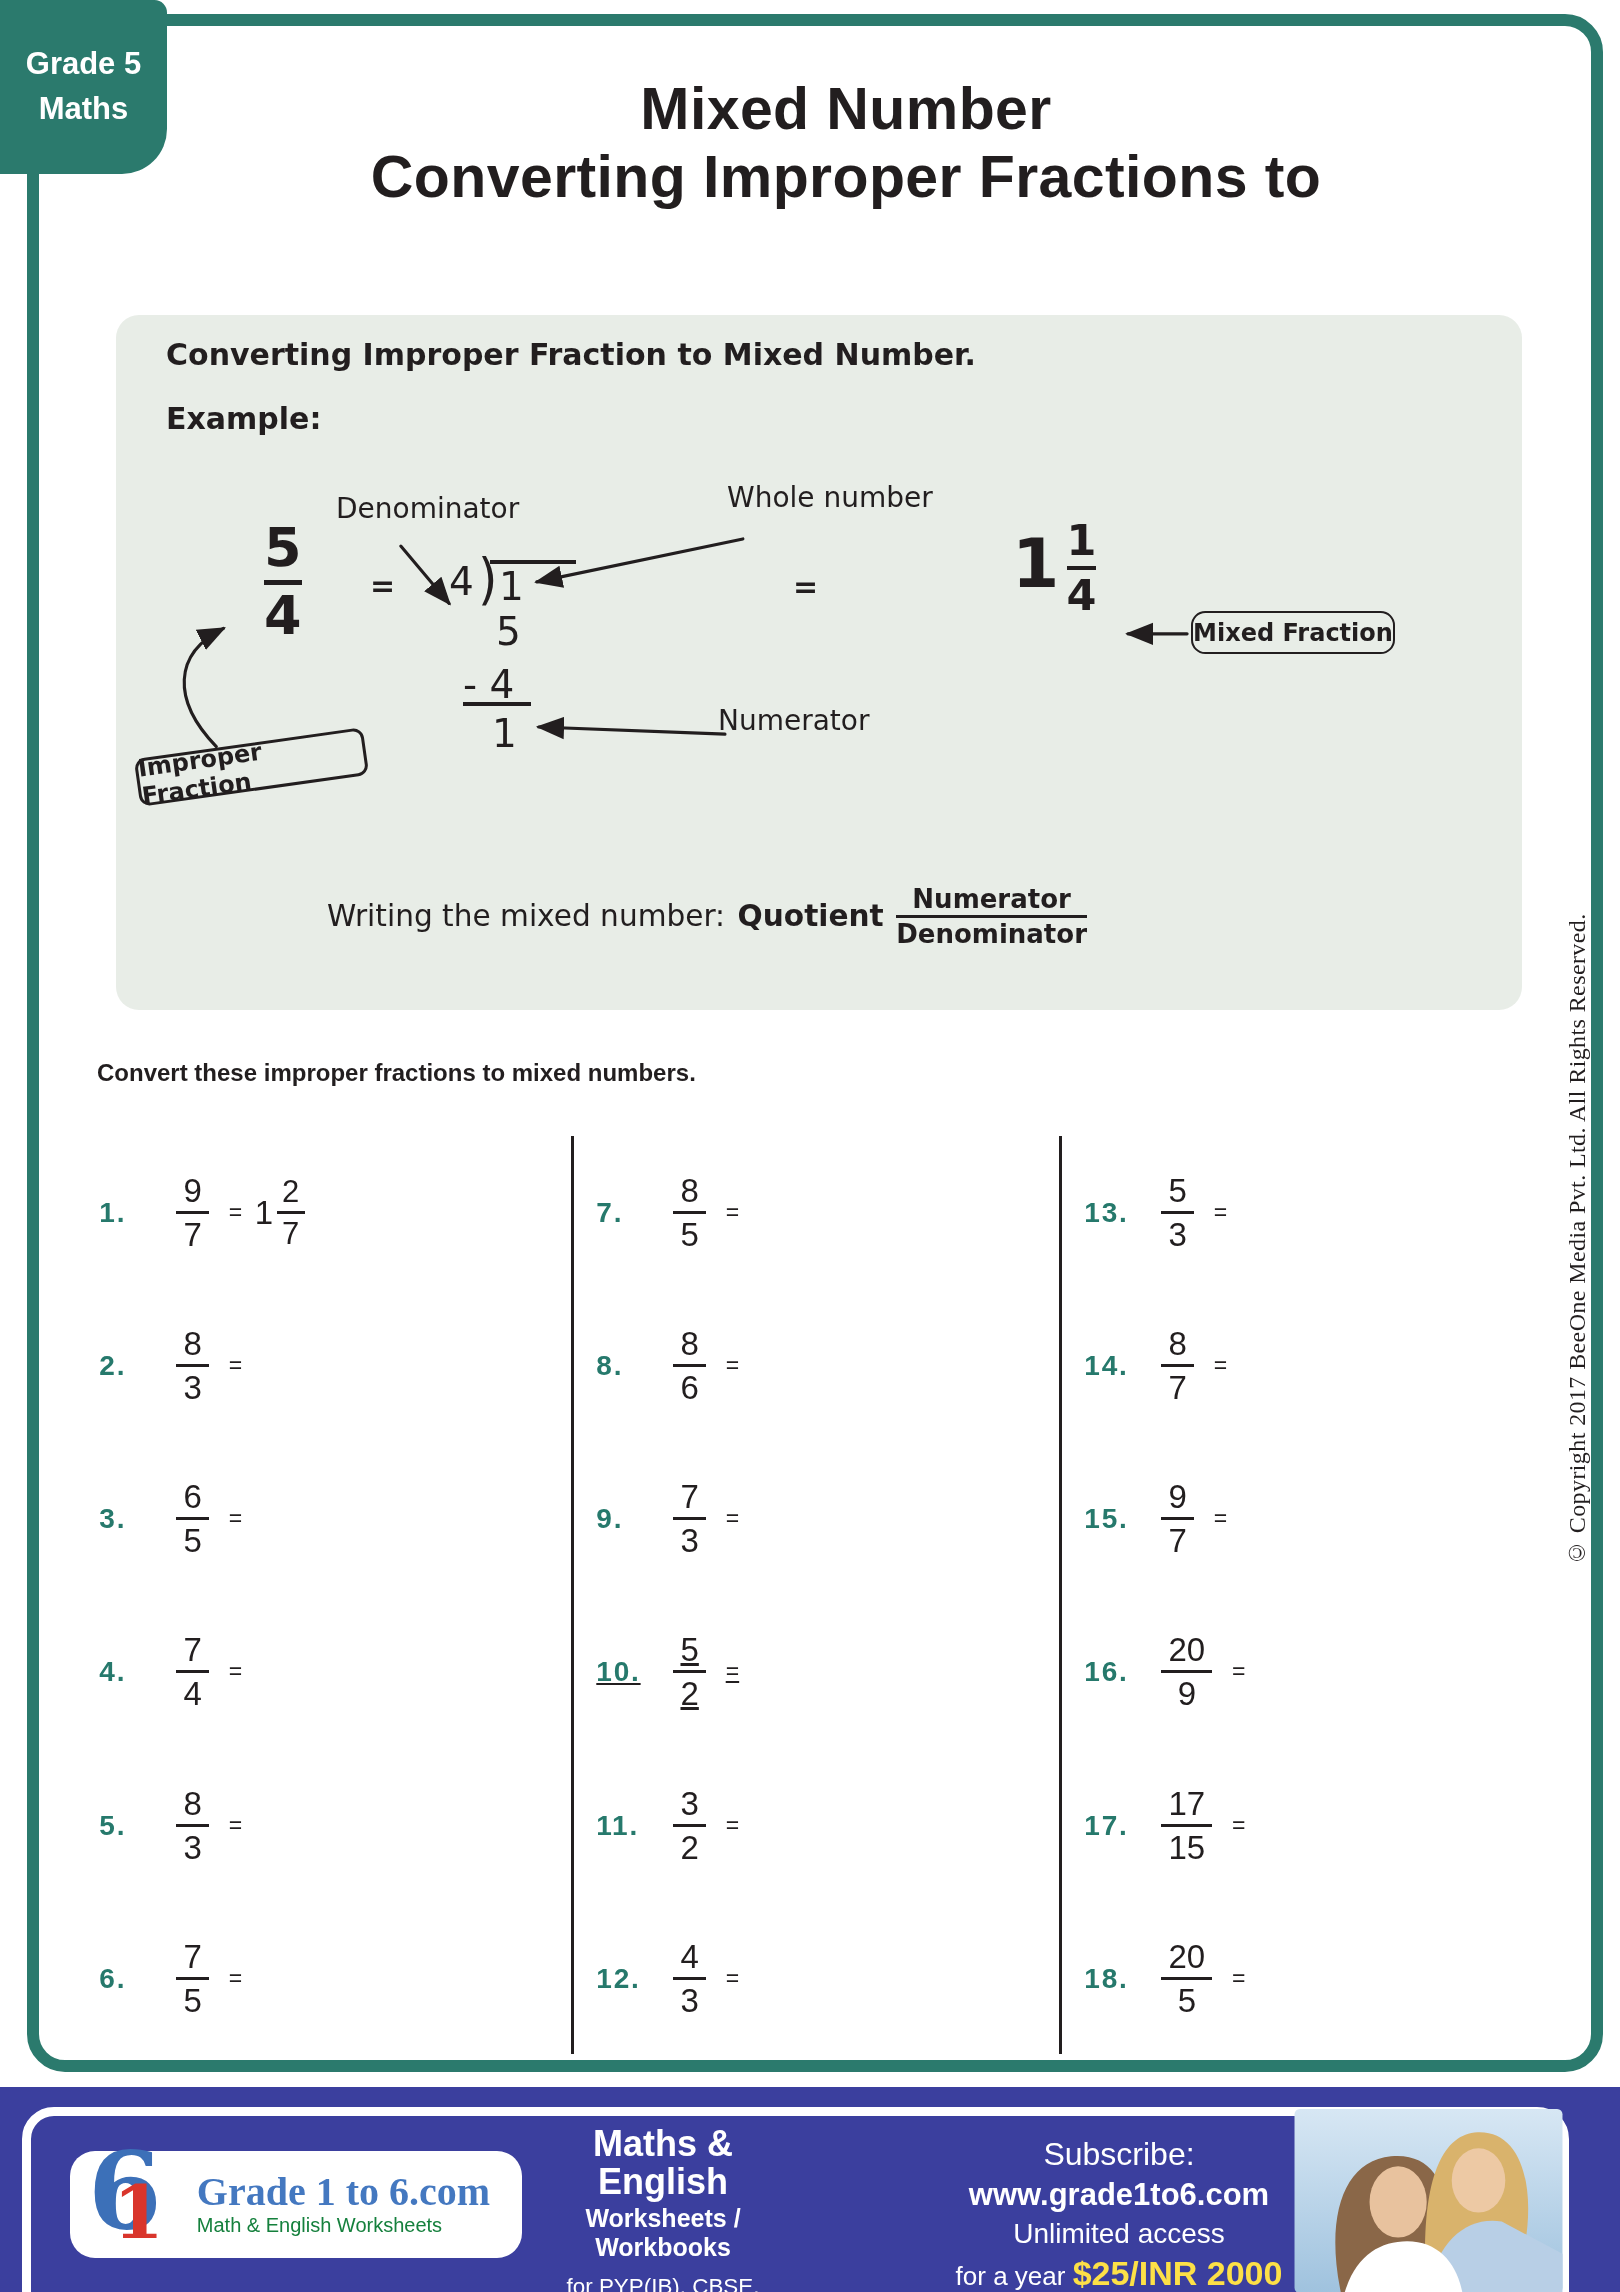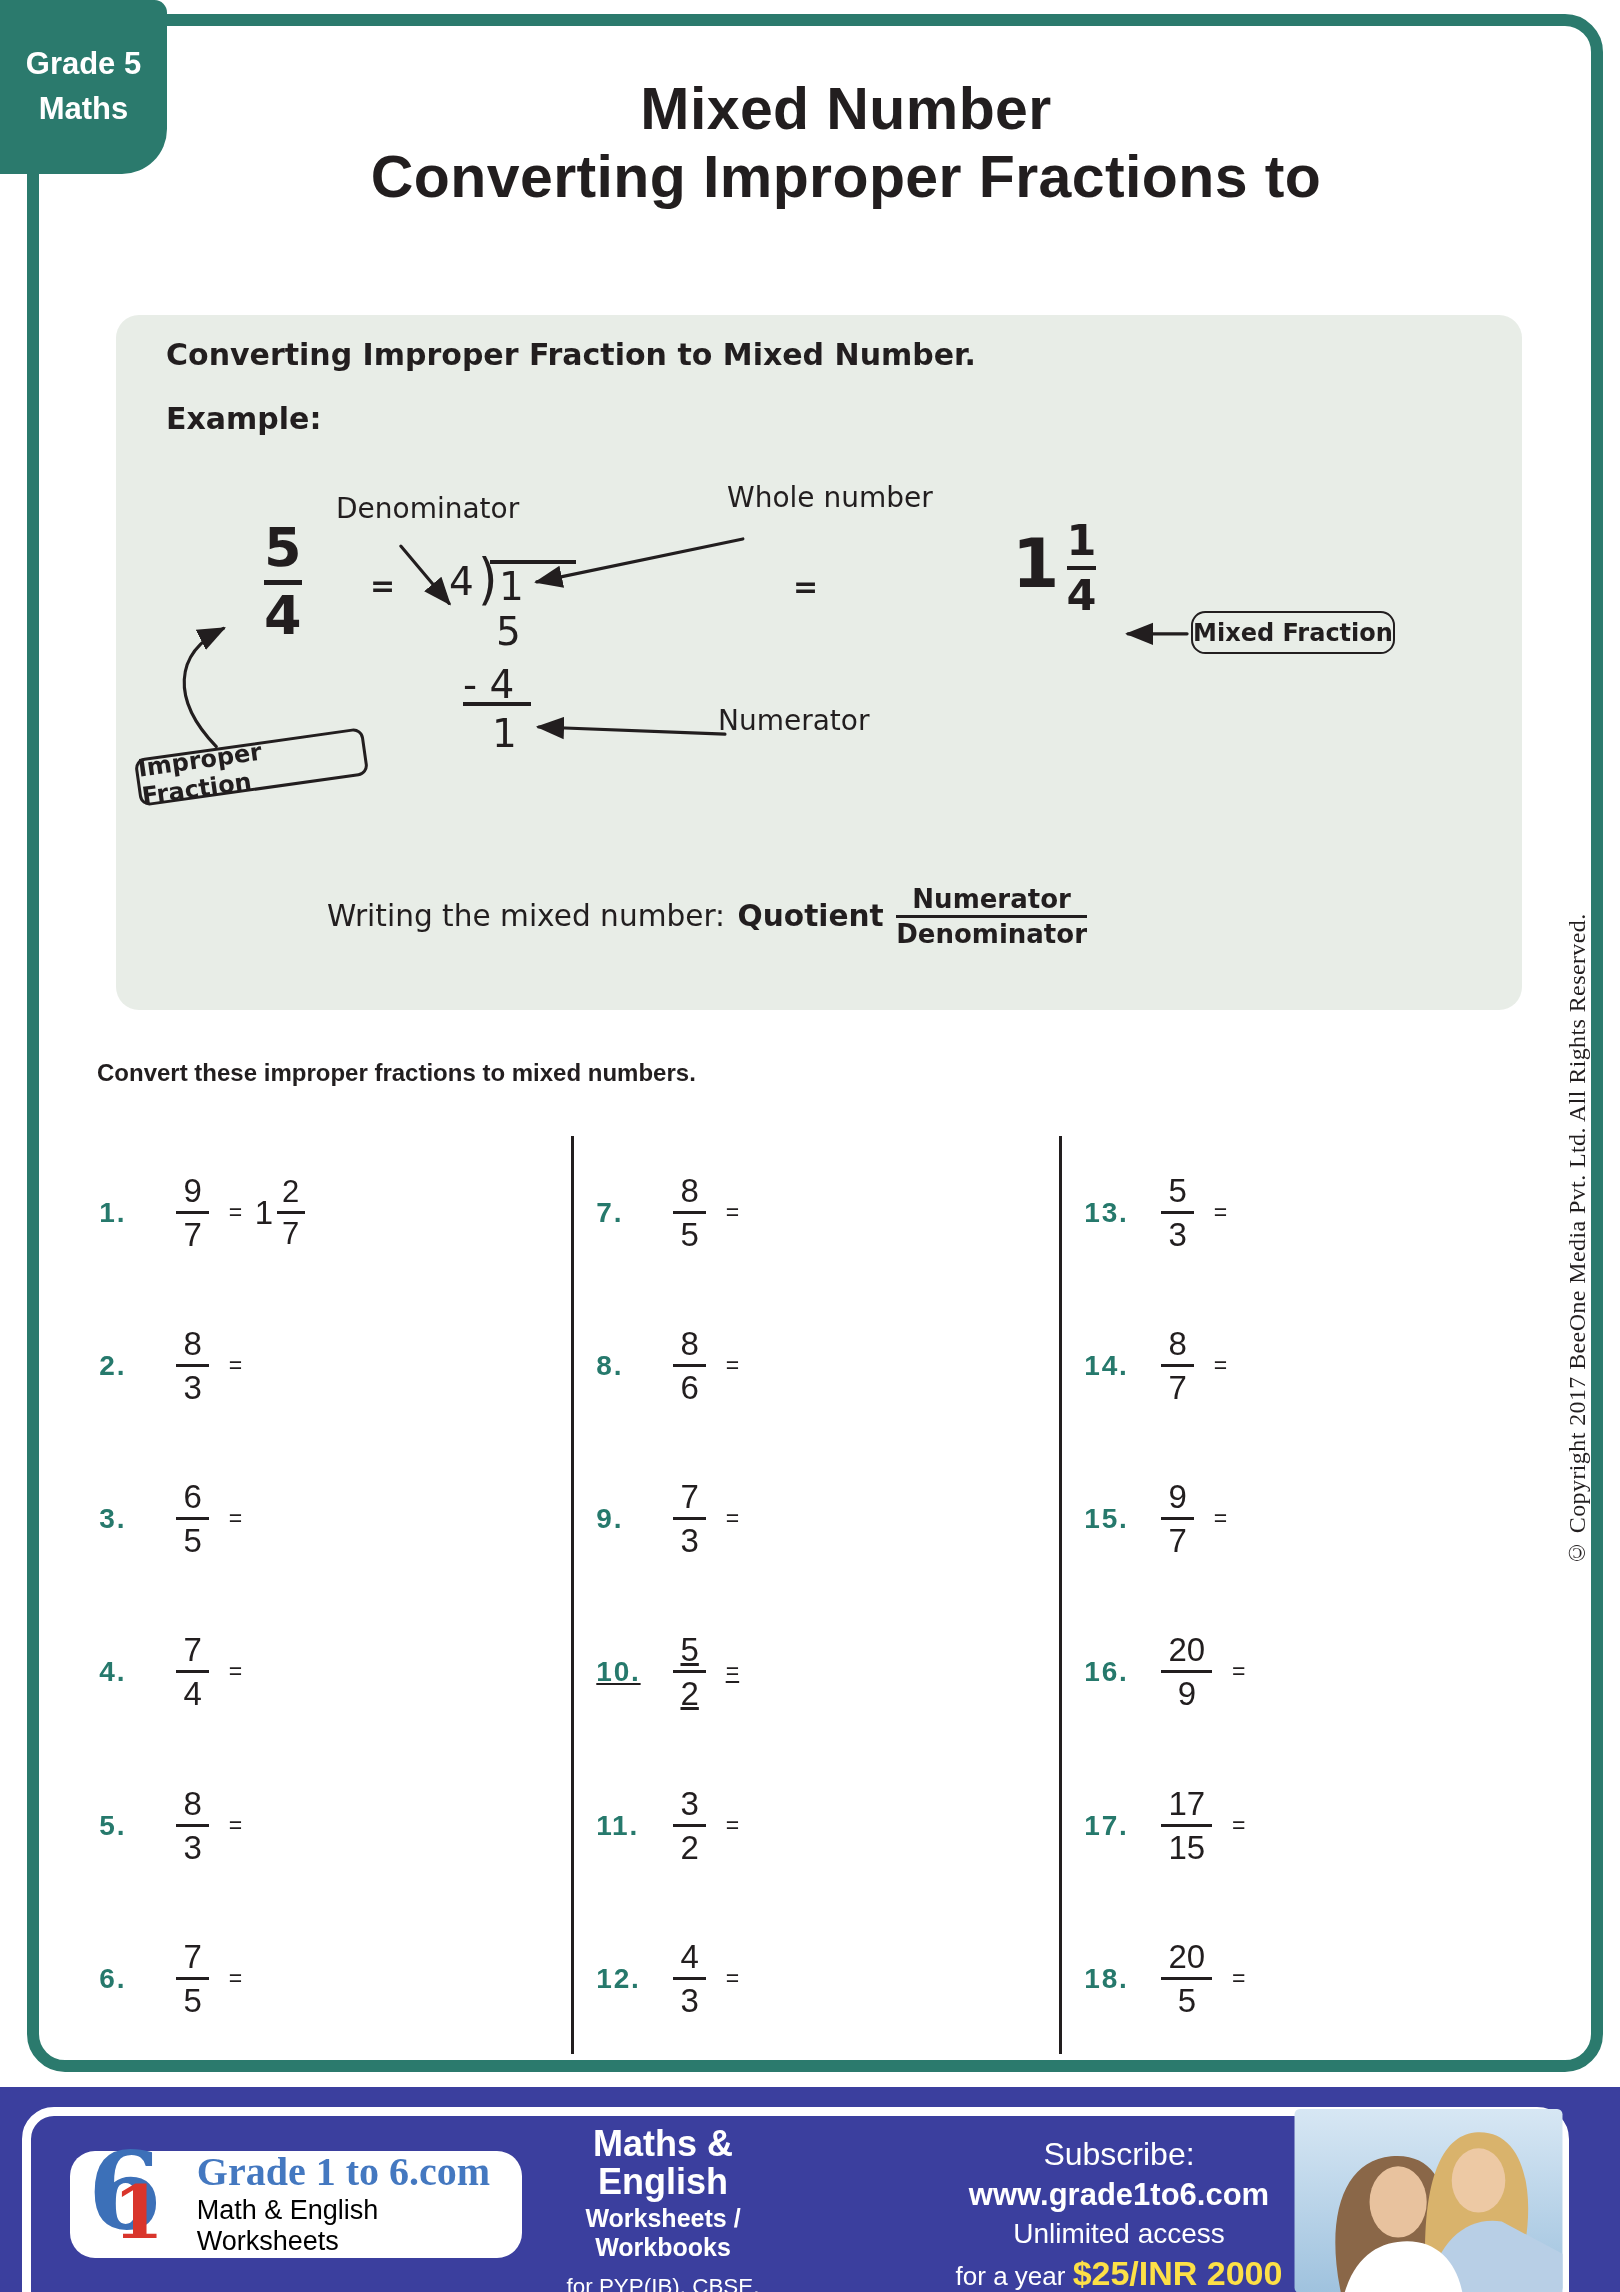--- a/index.html
+++ b/index.html
@@ -91,21 +91,21 @@
            border:9px solid #ffffff;border-radius:32px;}
   .logo-card{position:absolute;left:70px;top:64px;width:452px;height:107px;background:#ffffff;
              border-radius:25px;z-index:2;display:flex;align-items:center;padding-left:18px;box-sizing:border-box;}
   .glyph{position:relative;width:107px;height:104px;flex:0 0 auto;}
   .g-six{position:absolute;left:0;top:-14.3px;font-family:"DejaVu Serif",serif;font-weight:700;
          font-size:106px;color:#3C70B8;line-height:1;}
   .g-one{position:absolute;left:25px;top:23px;font-family:"DejaVu Serif",serif;font-weight:700;
          font-size:73px;color:#D9352C;line-height:1;}
   .logo-text{margin-left:1.8px;}
   .l-site{font-family:"Liberation Serif",serif;font-weight:700;font-size:40px;color:#4478C0;line-height:1.0;}
-  .l-tag{font-size:27px;color:#000000;margin-top:2.7px;}
+  .l-tag{font-size:20px;color:#15803d;margin-top:2.7px;}
 
   .promo{position:absolute;left:524px;top:38px;width:278px;text-align:center;color:#ffffff;}
   .p-title{font-size:36px;font-weight:700;line-height:1.05;}
   .p-sub{font-size:25px;font-weight:700;margin-top:3.6px;}
   .p-lines{font-size:22.4px;line-height:1.24;margin-top:10.7px;}
 
   .subscribe{position:absolute;left:931px;top:49px;width:376px;text-align:center;color:#ffffff;}
   .s-label{font-size:32px;}
   .s-url{font-size:31px;font-weight:700;margin-top:3.6px;}
   .s-access{font-size:28px;margin-top:5.4px;}

